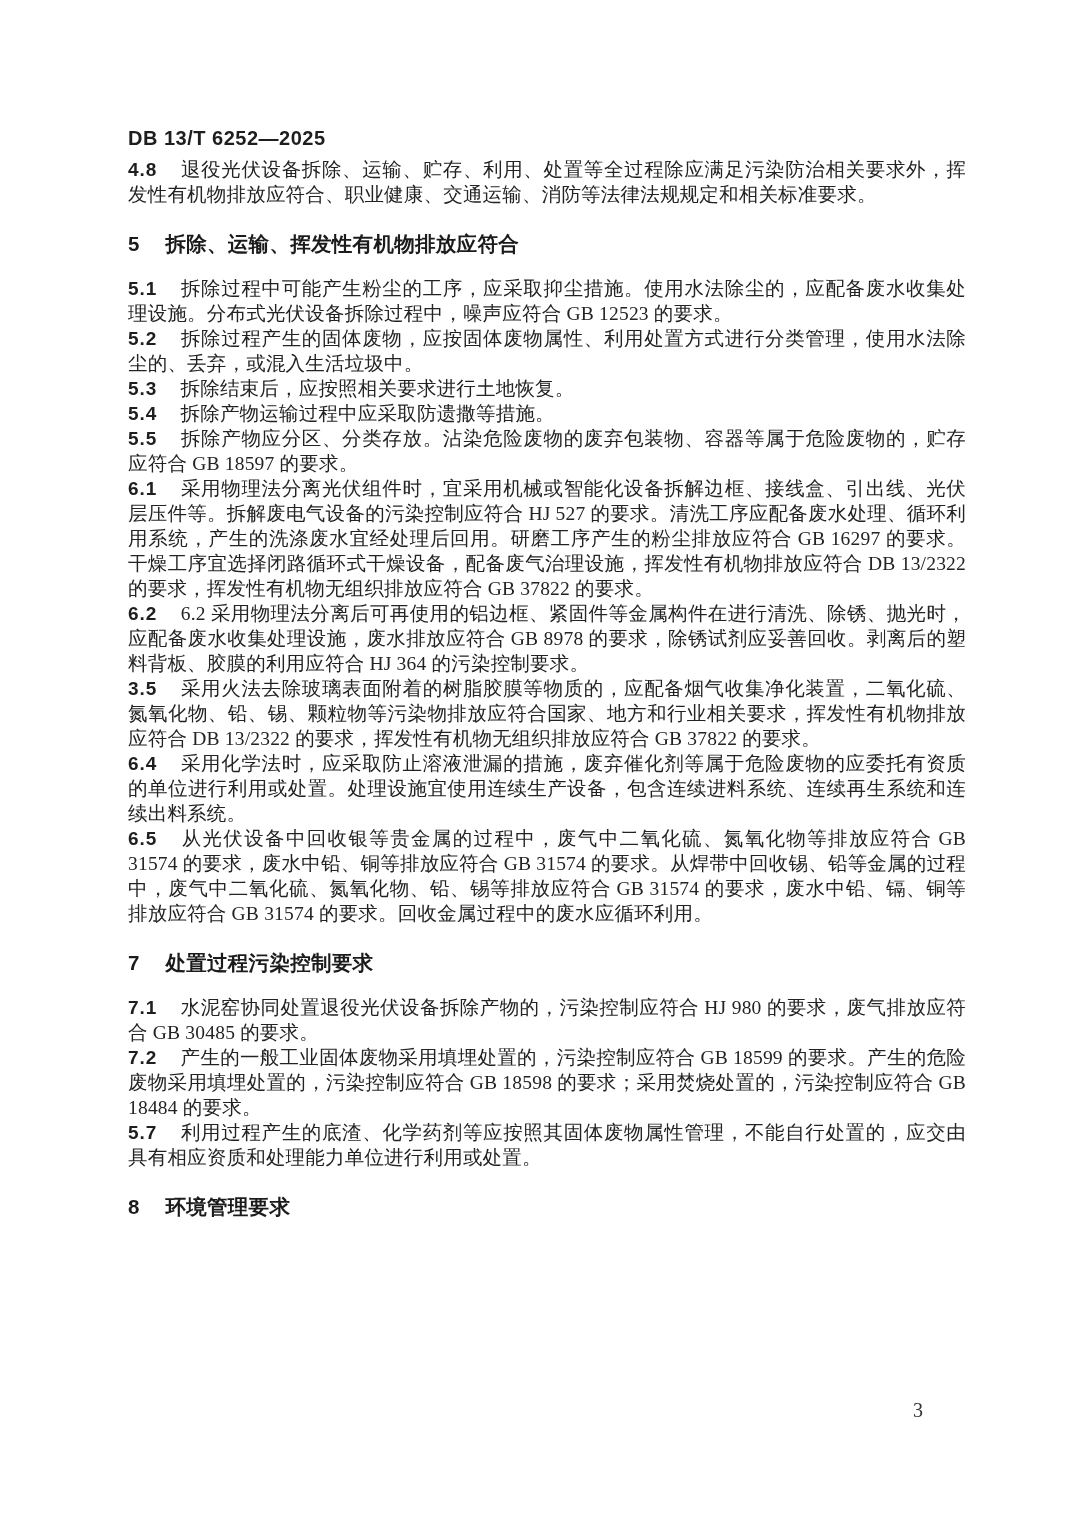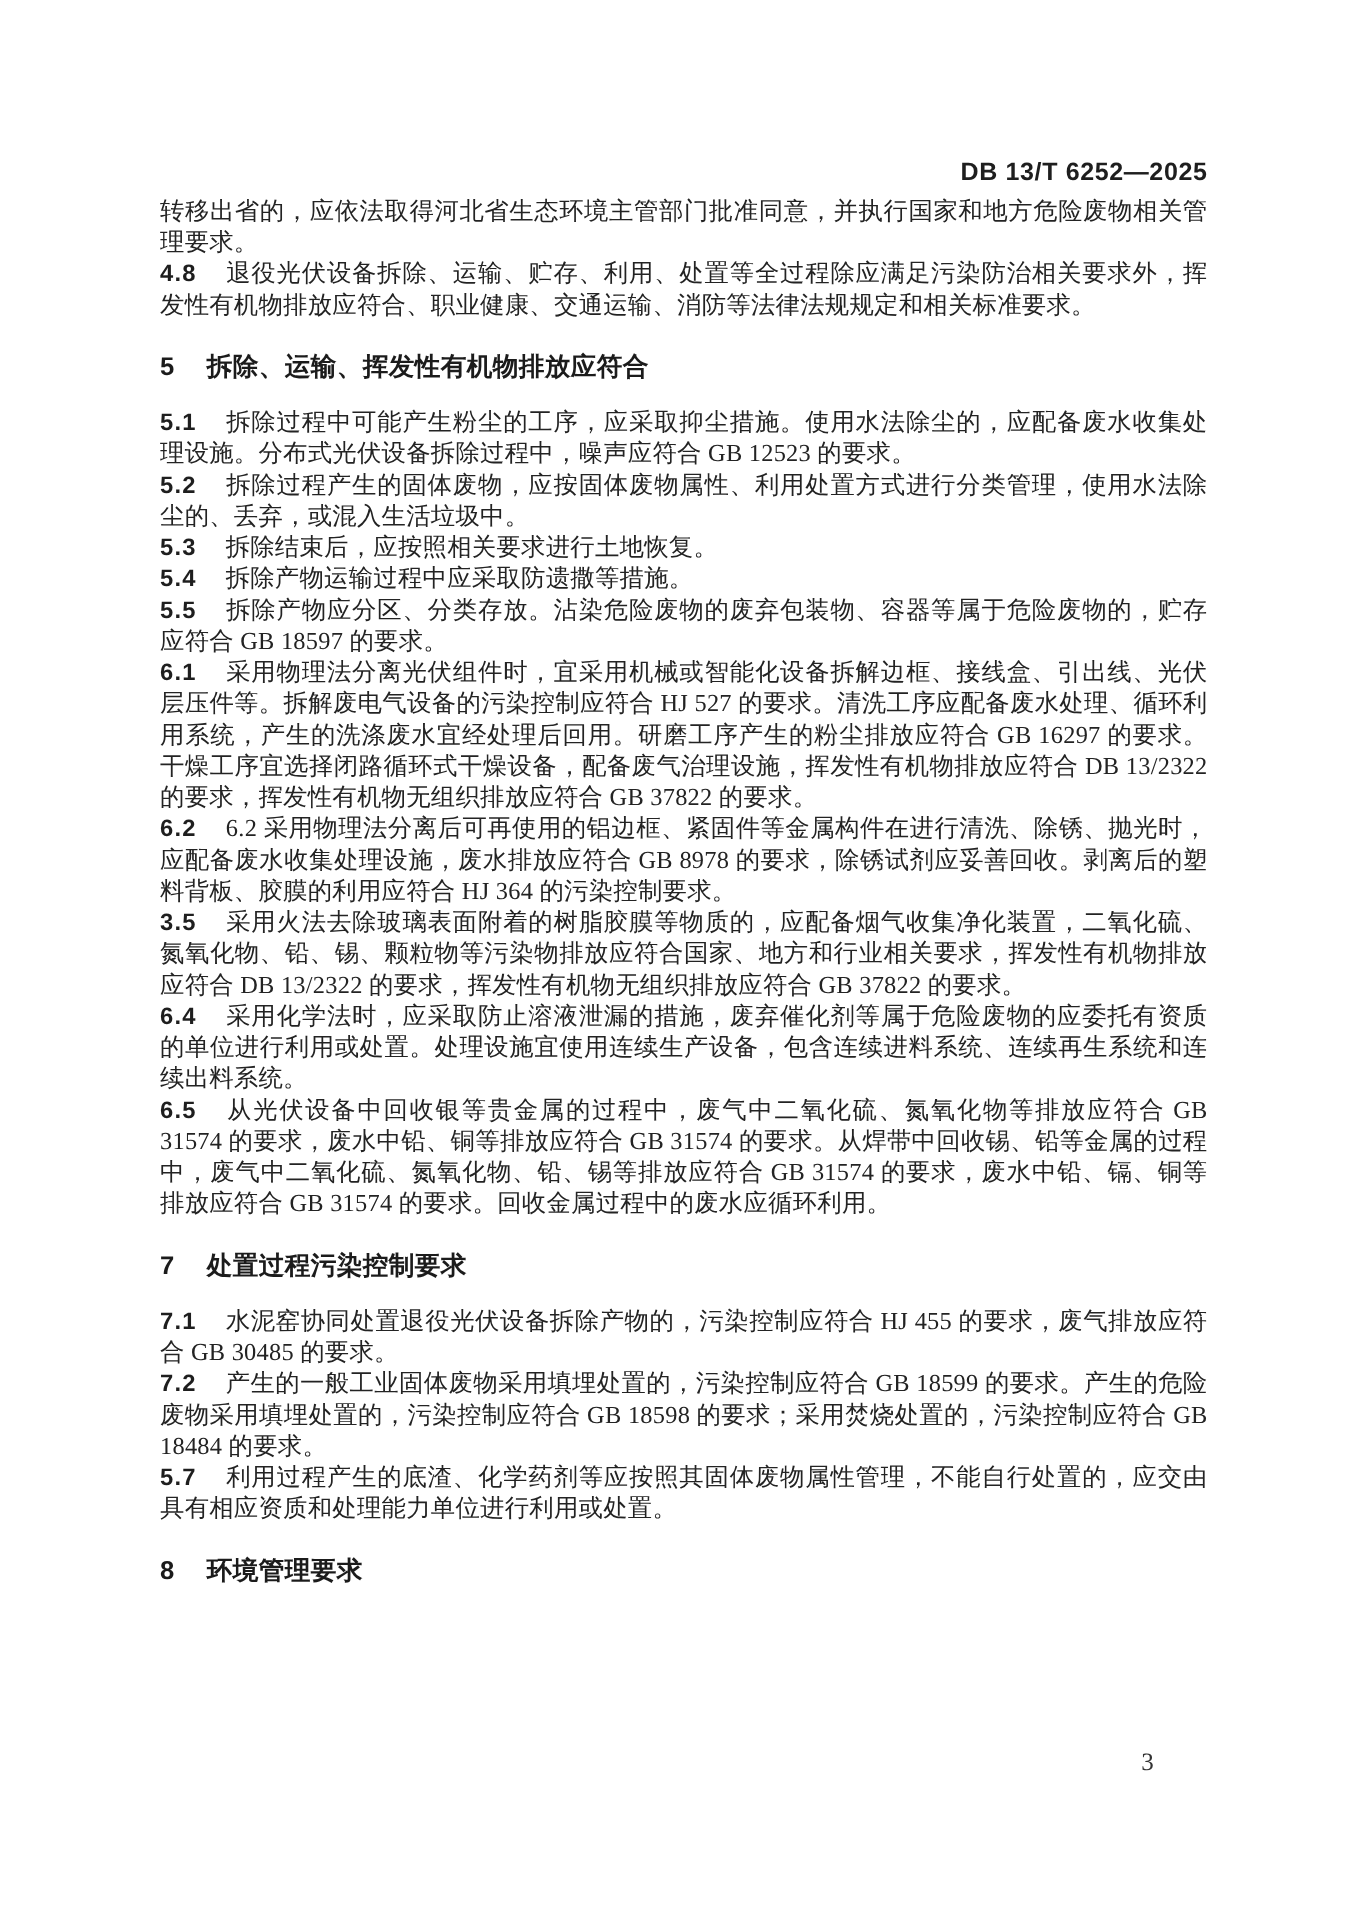--- a/index.html
+++ b/index.html
@@ -14,21 +14,20 @@
     background: #ffffff;
     overflow: hidden;
     font-family: "Liberation Serif", "DejaVu Serif", serif;
     color: #232323;
   }
   .doc-header {
     position: absolute;
     top: 127px;
     left: 128px;
     width: 838px;
-    text-align: right;
     font-family: "Liberation Sans", "DejaVu Sans", sans-serif;
     font-weight: 700;
     font-size: 20px;
     letter-spacing: 0.5px;
     color: #1e1e1e;
     white-space: nowrap;
   }
   .doc-body {
     position: absolute;
     top: 157px;
@@ -76,24 +75,20 @@
     color: #333333;
   }
 </style>
 </head>
 <body>
 
 <div class="page">
   <div class="doc-header">DB 13/T 6252—2025</div>
 
   <div class="doc-body">
-  <p class="clause">
-    
-    <span class="clause-text">转移出省的，应依法取得河北省生态环境主管部门批准同意，并执行国家和地方危险废物相关管理要求。</span>
-  </p>
 
   <p class="clause">
     <span class="clause-num">4.8</span>
     <span class="clause-text">退役光伏设备拆除、运输、贮存、利用、处置等全过程除应满足污染防治相关要求外，挥发性有机物排放应符合、职业健康、交通运输、消防等法律法规规定和相关标准要求。</span>
   </p>
 
   <h2 class="section-heading">
     <span class="sec-num">5</span>
     <span class="sec-title">拆除、运输、挥发性有机物排放应符合</span>
   </h2>
@@ -149,21 +144,21 @@
     <span class="clause-text">从光伏设备中回收银等贵金属的过程中，废气中二氧化硫、氮氧化物等排放应符合 GB 31574 的要求，废水中铅、铜等排放应符合 GB 31574 的要求。从焊带中回收锡、铅等金属的过程中，废气中二氧化硫、氮氧化物、铅、锡等排放应符合 GB 31574 的要求，废水中铅、镉、铜等排放应符合 GB 31574 的要求。回收金属过程中的废水应循环利用。</span>
   </p>
 
   <h2 class="section-heading">
     <span class="sec-num">7</span>
     <span class="sec-title">处置过程污染控制要求</span>
   </h2>
 
   <p class="clause">
     <span class="clause-num">7.1</span>
-    <span class="clause-text">水泥窑协同处置退役光伏设备拆除产物的，污染控制应符合 HJ 455 的要求，废气排放应符合 GB 30485 的要求。</span>
+    <span class="clause-text">水泥窑协同处置退役光伏设备拆除产物的，污染控制应符合 HJ 980 的要求，废气排放应符合 GB 30485 的要求。</span>
   </p>
 
   <p class="clause">
     <span class="clause-num">7.2</span>
     <span class="clause-text">产生的一般工业固体废物采用填埋处置的，污染控制应符合 GB 18599 的要求。产生的危险废物采用填埋处置的，污染控制应符合 GB 18598 的要求；采用焚烧处置的，污染控制应符合 GB 18484 的要求。</span>
   </p>
 
   <p class="clause">
     <span class="clause-num">5.7</span>
     <span class="clause-text">利用过程产生的底渣、化学药剂等应按照其固体废物属性管理，不能自行处置的，应交由具有相应资质和处理能力单位进行利用或处置。</span>

